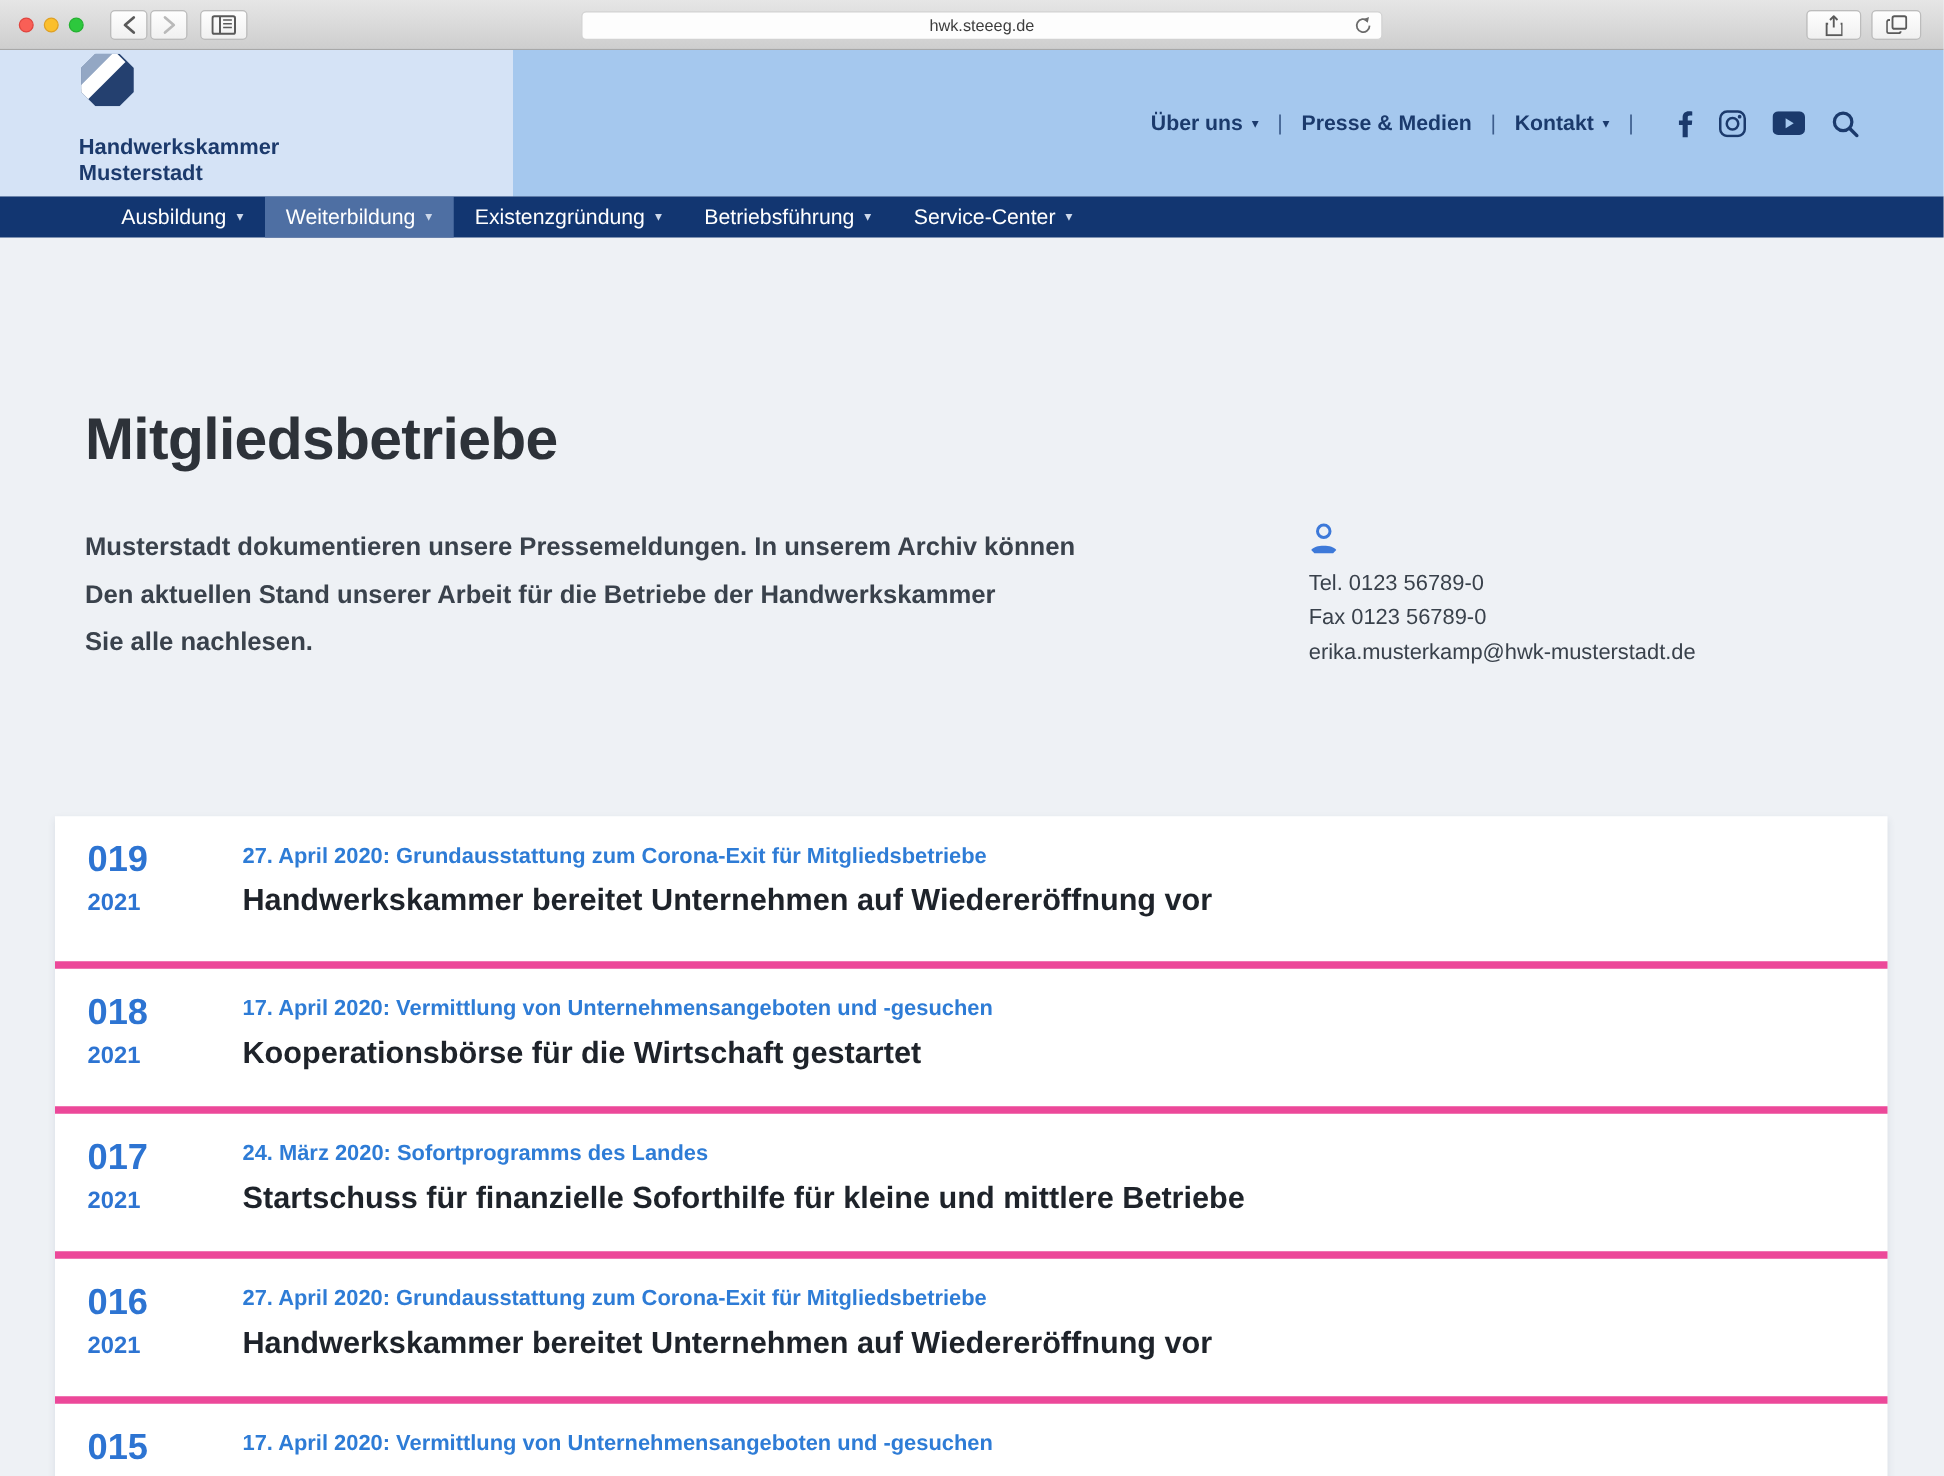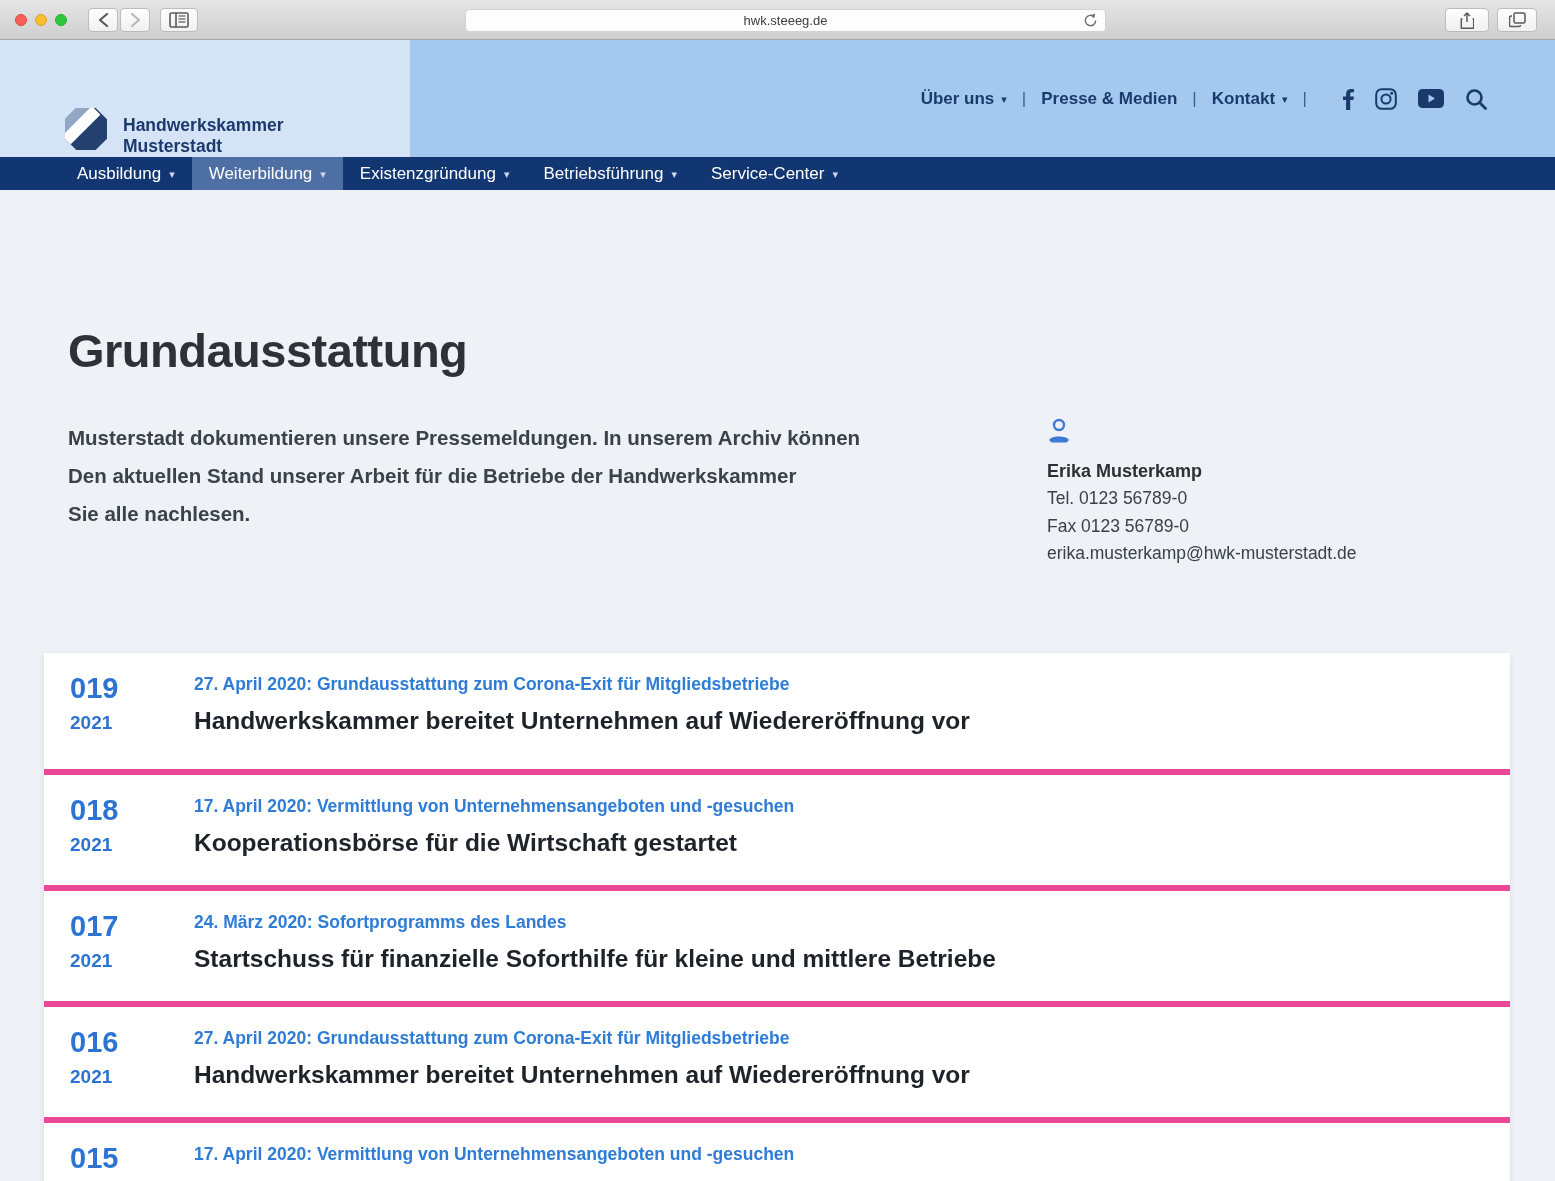--- a/index.html
+++ b/index.html
@@ -26,32 +26,32 @@
   .btn-tabs  { right:18px; width:40px; }
   .url-field { position:absolute; left:465px; top:9px; width:641px; height:23px;
     background:#fdfdfd; border:1px solid #d2d2d2; border-radius:4px;
     display:flex; align-items:center; justify-content:center;
     font-size:13px; color:#3d3d3d; }
   .reload { position:absolute; right:7px; top:3px; color:#6b6b6b; }
 
   
   .site-header { position:relative; height:117px;
     background:linear-gradient(to right,#d5e3f6 0,#d5e3f6 410px,#a5c8ee 410px,#a5c8ee 100%); }
-  .logo { position:absolute; left:63px; top:0; height:100%; display:flex; align-items:flex-end; gap:14px; }
+  .logo { position:absolute; left:63px; top:0; height:100%; display:flex; align-items:flex-start; gap:14px;flex-direction:column; }
   .logo-text { font-size:17.5px; font-weight:bold; color:#1c3a6c; line-height:21px; }
   .top-menu { position:absolute; right:68px; top:0; height:100%;
     display:flex; align-items:center; font-size:17px; font-weight:bold; color:#1b3a6c;justify-content:center; }
   .top-menu .mi { display:flex; align-items:center; gap:7px; cursor:pointer; }
   .top-menu .sep { margin:0 15px; font-weight:normal; opacity:.75; }
   .caret { font-size:11px; line-height:1; position:relative; top:1px; }
   .soc { display:flex; align-items:center; gap:21px; margin-left:21px; }
   .soc span { display:flex; }
 
   
-  .main-nav { height:33px; background:#123671; display:flex; padding-left:60px;
+  .main-nav { height:33px; background:#123671; display:flex; padding-left:80px;
     font-size:17px; color:#fff; }
   .nav-item { display:flex; align-items:center; gap:8px; padding:0 17px; cursor:pointer; }
   .nav-item .caret { color:#cdd8ea; }
   .nav-item.active { background:#4e6fa3; }
 
   
   .content { position:relative; padding-top:135px; }
   h1.page-title { margin-left:68px; font-size:47px; font-weight:bold;
     color:#2d3239; letter-spacing:-0.5px; line-height:1.1; }
   .intro { margin:42px 0 0 68px; font-size:20.5px; font-weight:bold;
@@ -217,36 +217,35 @@
     <span>Betriebsführung</span>
       <span class="caret">▾</span>
   </div>
   <div class="nav-item">
     <span>Service-Center</span>
       <span class="caret">▾</span>
   </div>
 </div>
 
 <div class="content">
-  <h1 class="page-title">Grundausstattung</h1>
+  <h1 class="page-title">Mitgliedsbetriebe</h1>
 
   <div class="intro">
     <div>Musterstadt dokumentieren unsere Pressemeldungen. In unserem Archiv können</div>
     <div>Den aktuellen Stand unserer Arbeit für die Betriebe der Handwerkskammer</div>
     <div>Sie alle nachlesen.</div>
   </div>
 
   <div class="contact">
     <span class="person">
       <svg width="24" height="26" viewBox="0 0 24 26">
           <circle cx="12" cy="7" r="5" fill="none" stroke="currentColor" stroke-width="2.4"></circle>
           <path d="M2 22c2.6-4.6 17.4-4.6 20 0l-2.5 2.6H4.5z" fill="currentColor"></path>
         </svg>
     </span>
-    <div class="cname">Erika Musterkamp</div>
     <div>Tel. 0123 56789-0</div>
     <div>Fax 0123 56789-0</div>
     <div>erika.musterkamp@hwk-musterstadt.de</div>
   </div>
 
   <div class="card">
 
     <div class="press-row">
       <div class="num-col">
         <div class="num">019</div>

